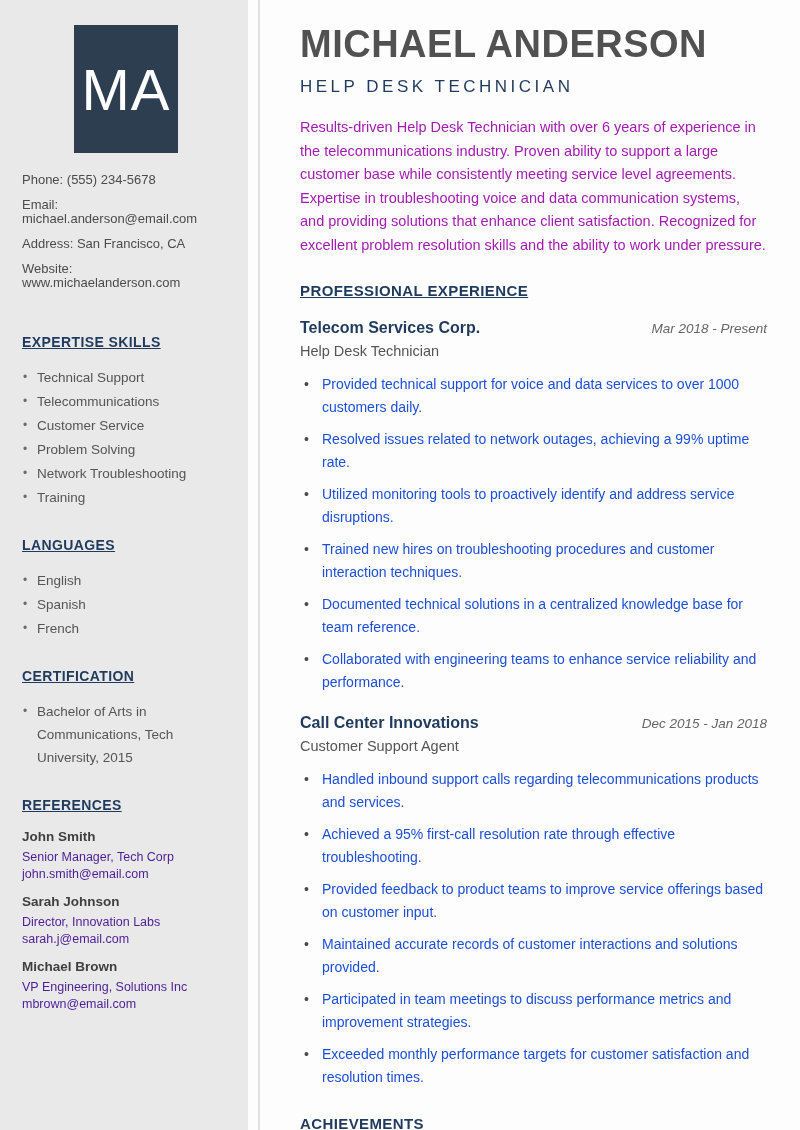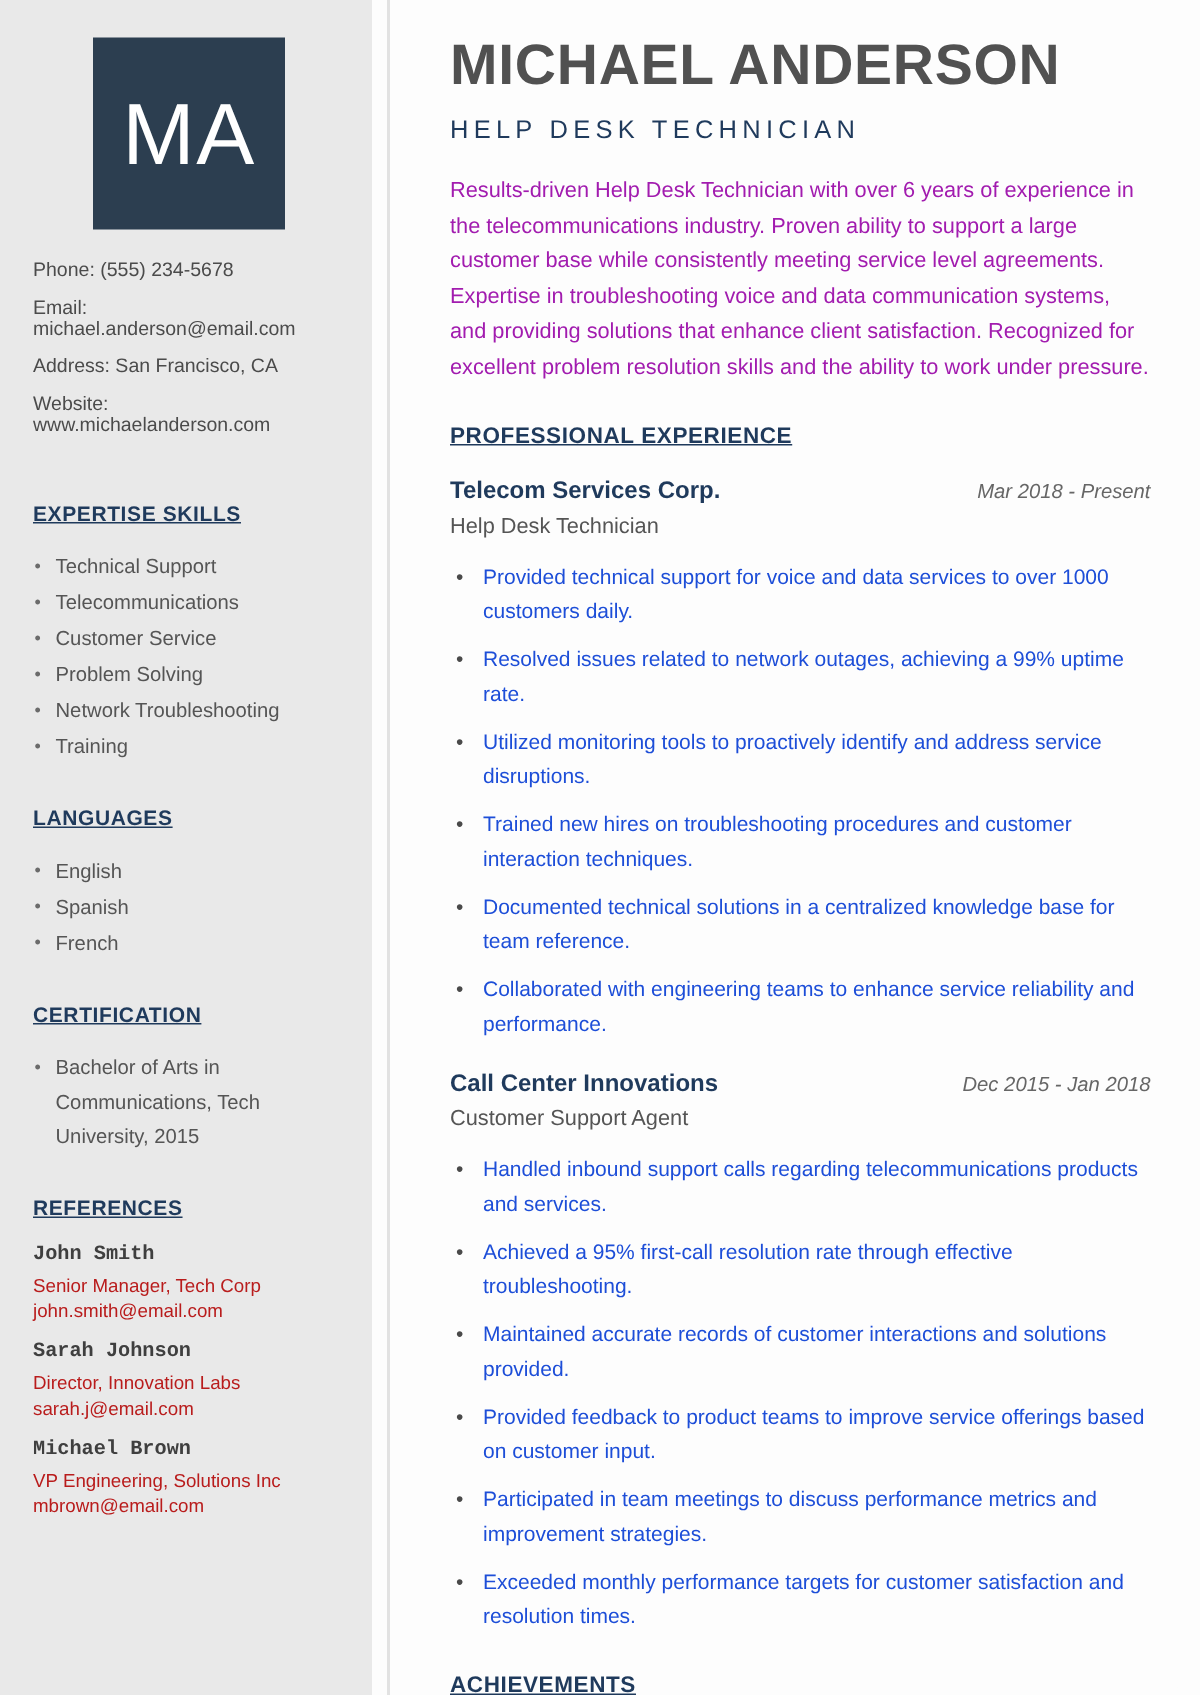--- a/index.html
+++ b/index.html
@@ -14,21 +14,21 @@
 
   
   .sidebar {
     width: 248px; min-width: 248px; height: 1130px;
     background: #e9e9e9;
     padding: 25px 18px 0 22px;
   }
   .gutter { width: 12px; min-width: 12px; border-right: 2px solid #e2e2e2; height: 1130px; background: #fdfdfd; }
 
   .monogram {
-    width: 128px; height: 128px;
+    width: 104px; height: 128px;
     background: #2c3e50;
     margin: 0 auto;
     display: flex; align-items: center; justify-content: center;
   }
   .monogram span {
     color: #ffffff; font-size: 58px; letter-spacing: 1px; font-weight: 400;
   }
 
   .contact { margin-top: 20px; }
   .contact p { font-size: 13px; color: #4b4b4b; line-height: 14px; margin-bottom: 11px; }
@@ -45,22 +45,22 @@
     position: relative; padding-left: 15px;
     font-size: 13.5px; color: #555555;
     line-height: 23px; margin-bottom: 1px;
   }
   .side-list li::before {
     content: "•"; position: absolute; left: 1px; top: 0;
     color: #6b6b6b; font-size: 12px; line-height: 23px;
   }
 
   .ref-entry { margin-bottom: 11px; }
-  .ref-name { font-size: 13.5px; font-weight: bold; color: #3f3f3f; margin-bottom: 5px; font-family: Liberation Mono, monospace; }
-  .ref-detail { font-size: 12.5px; color: #b91c1c; line-height: 17px; }
+  .ref-name { font-size: 13.5px; font-weight: bold; color: #3f3f3f; margin-bottom: 5px; }
+  .ref-detail { font-size: 12.5px; color: #4c1d95; line-height: 17px; }
 
   
   .main { flex: 1; padding: 24px 33px 12px 40px; background: #fdfdfd; border-radius: 32px; }
 
   .person-name {
     font-size: 38px; font-weight: bold; color: #515151;
     letter-spacing: 0.5px; line-height: 40px;
   }
   .person-title {
     margin-top: 13px;
@@ -191,22 +191,22 @@
 
       <div class="job">
         <div class="job-header">
           <span class="company">Call Center Innovations</span>
           <span class="dates">Dec 2015 - Jan 2018</span>
         </div>
         <div class="role">Customer Support Agent</div>
         <ul class="job-bullets">
           <li>Handled inbound support calls regarding telecommunications products and services.</li>
           <li>Achieved a 95% first-call resolution rate through effective troubleshooting.</li>
+          <li>Provided feedback to product teams to improve service offerings based on customer input.</li>
           <li>Maintained accurate records of customer interactions and solutions provided.</li>
-          <li>Provided feedback to product teams to improve service offerings based on customer input.</li>
           <li>Participated in team meetings to discuss performance metrics and improvement strategies.</li>
           <li>Exceeded monthly performance targets for customer satisfaction and resolution times.</li>
         </ul>
       </div>
     </section>
 
     <section class="achievements-section">
       <h2 class="main-heading">ACHIEVEMENTS</h2>
 
     </section>

